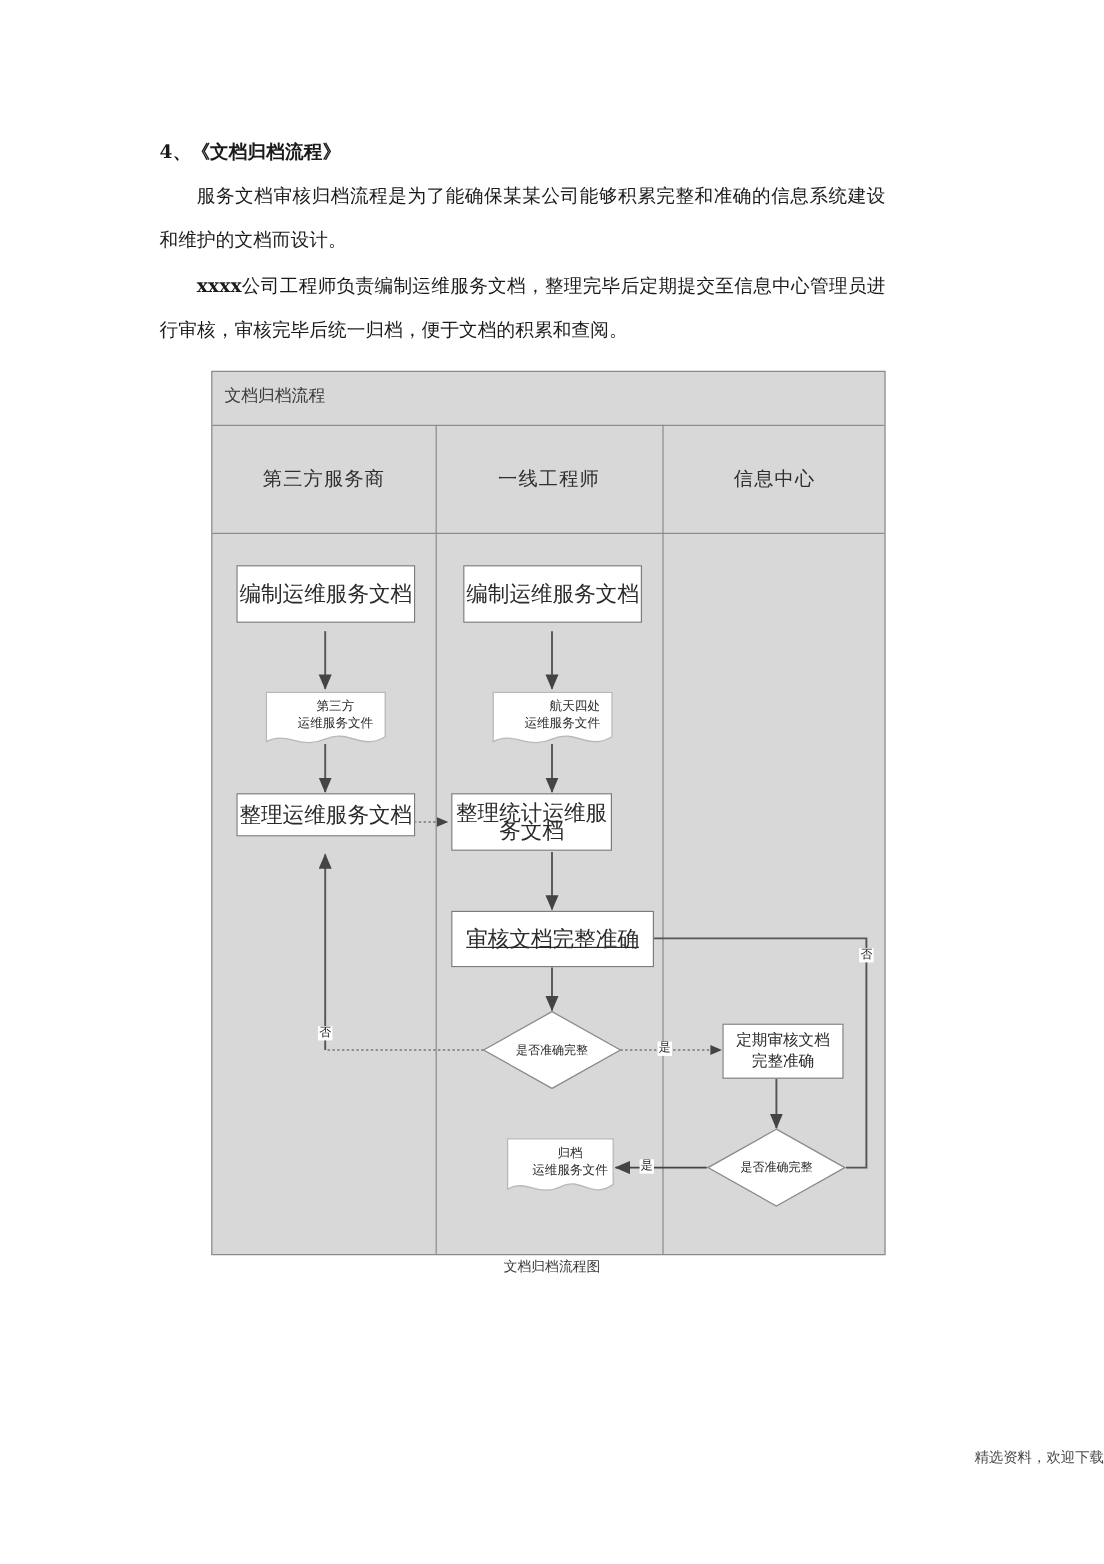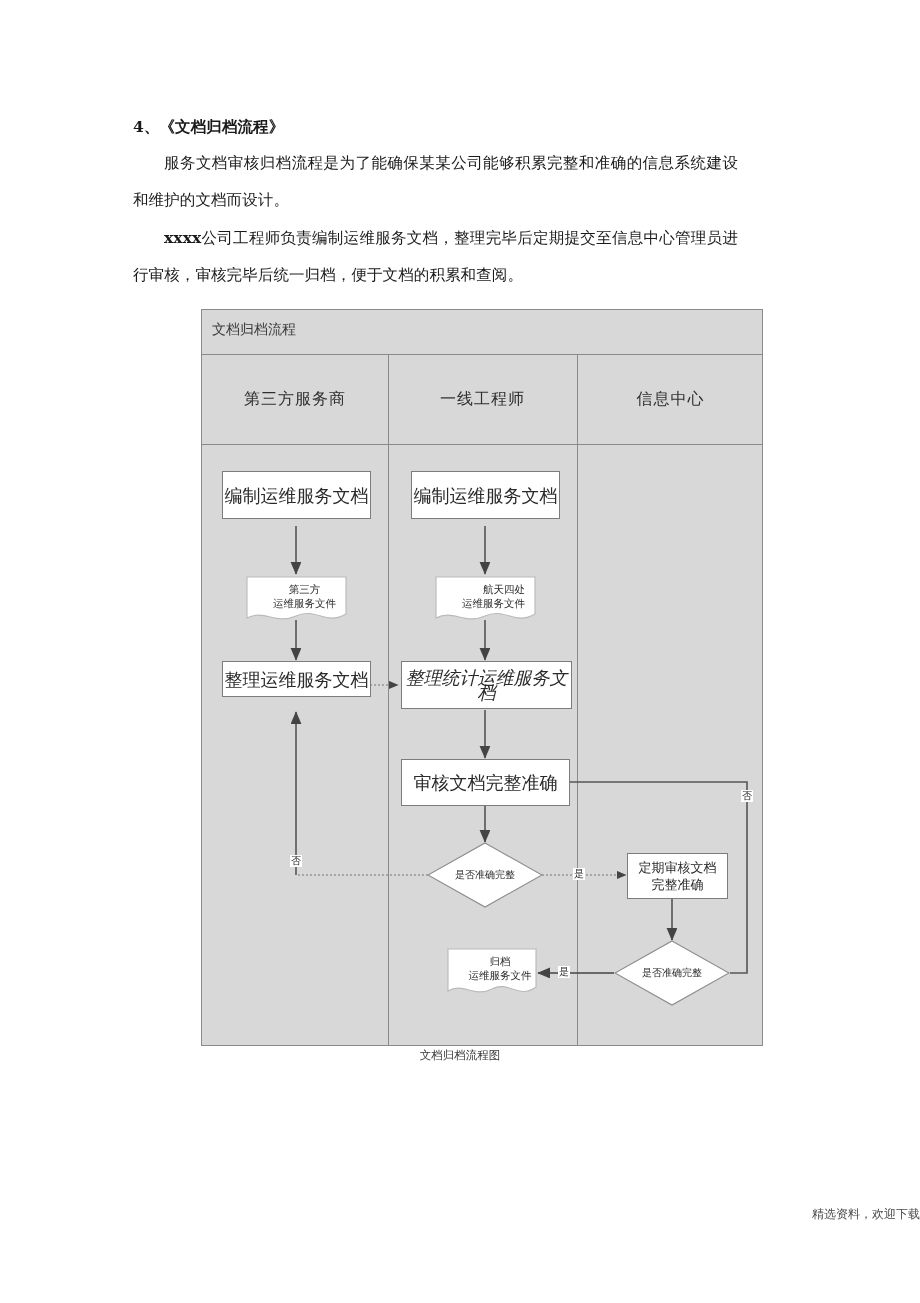--- a/index.html
+++ b/index.html
@@ -37,21 +37,20 @@
   
   .flow-frame {
     position: absolute;
     left: 176px;
     top: 309px;
     width: 562px;
     height: 737px;
     background: #d8d8d8;
     border: 1.5px solid #8a8a8a;
     box-sizing: border-box;
-    margin-left: 25px;
   }
   .flow-title {
     position: absolute;
     left: 10px;
     top: 11px;
     font-size: 14px;
     color: #3a3a3a;
     font-family: "DejaVu Serif", "Liberation Serif", serif;
   }
   .hline {
@@ -267,25 +266,25 @@
   <div class="docnode" style="left:233px; top:266px; width:101px; height:48px;text-align:right;">
     <svg class="doc-shape" viewBox="0 0 101 48" preserveAspectRatio="none">
       <path d="M1,1 L100,1 L100,38 C80,50 70,31 50,40 C30,49 18,33 1,42 Z" fill="#ffffff" stroke="#b9b9b9" stroke-width="1.1"></path>
     </svg>
     <div class="doc-label">
       <span>航天四处</span><br>
       <span>运维服务文件</span>
     </div>
   </div>
 
-  <div class="node proc" style="left:199px; top:351px; width:171px; height:48px;font-style:italic;">
+  <div class="node proc" style="left:199px; top:351px; width:134px; height:48px;">
     <span>整理统计运维服务文档</span>
   </div>
 
-  <div class="node proc" style="left:199px; top:449px; width:169px; height:47px;">
+  <div class="node proc" style="left:199px; top:449px; width:169px; height:47px;text-decoration:underline;">
     <span>审核文档完整准确</span>
   </div>
 
   <div class="diamond" style="left:225px; top:532px; width:116px; height:66px;">
     <svg width="116" height="66" viewBox="0 0 116 66">
       <path d="M58,1 L115,33 L58,65 L1,33 Z" fill="#ffffff" stroke="#8c8c8c" stroke-width="1.1"></path>
     </svg>
     <span class="dlabel">是否准确完整</span>
   </div>
 

